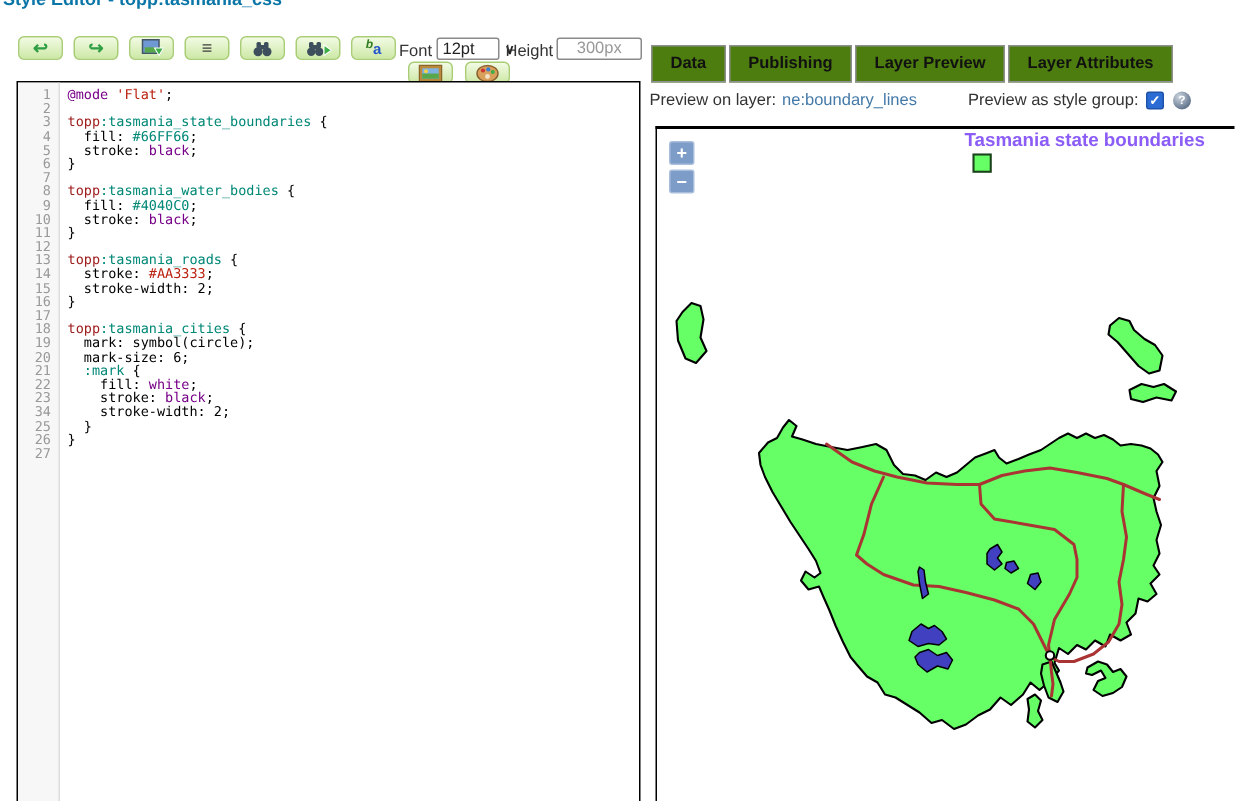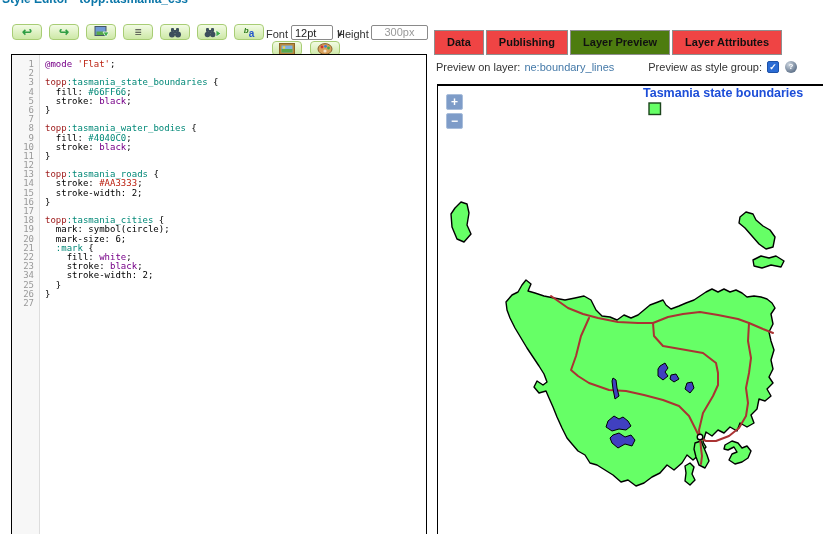--- a/index.html
+++ b/index.html
@@ -51,26 +51,26 @@
   .code-line .ct{padding-left:5px;color:#000;}
   .tk-kw{color:#770088;}
   .tk-str{color:#bb2211;}
   .tk-tag{color:#a02020;}
   .tk-sel{color:#008877;}
 
   
   .tabs{position:absolute;left:434px;top:30px;display:flex;gap:2px;}
   .tab{
     padding:5px 12px 6px;font-size:11px;font-weight:bold;color:#111;
-    background:#ef4444;border:1px solid #8f8f8f;cursor:pointer;white-space:nowrap;
+    background:#4d7c0f;border:1px solid #8f8f8f;cursor:pointer;white-space:nowrap;
   }
   .tab.active{background:#4d7c0f;}
 
   
-  .preview-bar{position:absolute;left:436px;top:61px;width:387px;display:flex;align-items:center;font-size:11px;color:#333;}
+  .preview-bar{position:absolute;left:420px;top:61px;width:387px;display:flex;align-items:center;font-size:11px;color:#333;justify-content:center;}
   .preview-bar a{color:#4479a8;text-decoration:none;margin-left:4px;cursor:pointer;}
   .grp-label{margin-left:34px;}
   .checkbox{
     width:12px;height:12px;margin-left:5px;background:#2b6cd4;border:1px solid #1d52a8;border-radius:2px;
     display:flex;align-items:center;justify-content:center;cursor:pointer;box-sizing:border-box;
   }
   .checkbox span{color:#fff;font-size:9px;line-height:1;font-weight:bold;}
   .help-icon{
     width:12px;height:12px;margin-left:6px;border-radius:50%;
     background:radial-gradient(circle at 35% 30%, #cdd6e0, #66788f 70%);
@@ -78,21 +78,21 @@
   }
   .help-icon span{color:#fff;font-size:8px;font-weight:bold;line-height:1;}
 
   
   .map{
     position:absolute;left:437px;top:84px;width:386px;height:450px;
     border-top:2px solid #000;border-left:1px solid #000;background:#fff;box-sizing:content-box;
   }
   .map svg.mapsvg{display:block;}
   .legend{position:absolute;left:205px;top:0;width:180px;}
-  .legend-title{font-size:12.5px;font-weight:bold;color:#1d4ed8;white-space:nowrap;}
+  .legend-title{font-size:12.5px;font-weight:bold;color:#8b5cf6;white-space:nowrap;}
   .legend-swatch{margin:2px 0 0 5px;display:block;}
   .zoomctl{position:absolute;left:8px;top:8px;}
   .zoom-btn{
     width:17px;height:16px;margin-bottom:3px;border-radius:2px;background:#7e9cc8;border:1px solid #a9bedb;
     color:#fff;font-weight:bold;font-size:12px;line-height:14px;text-align:center;cursor:pointer;box-sizing:border-box;
   }
 </style>
 </head>
 <body>
 

